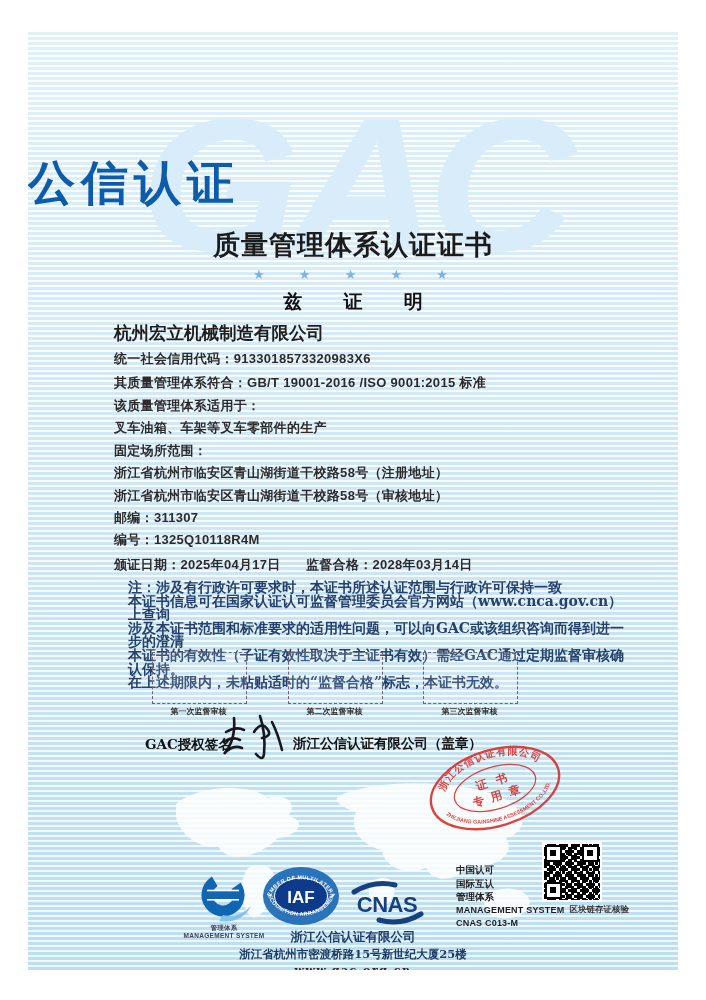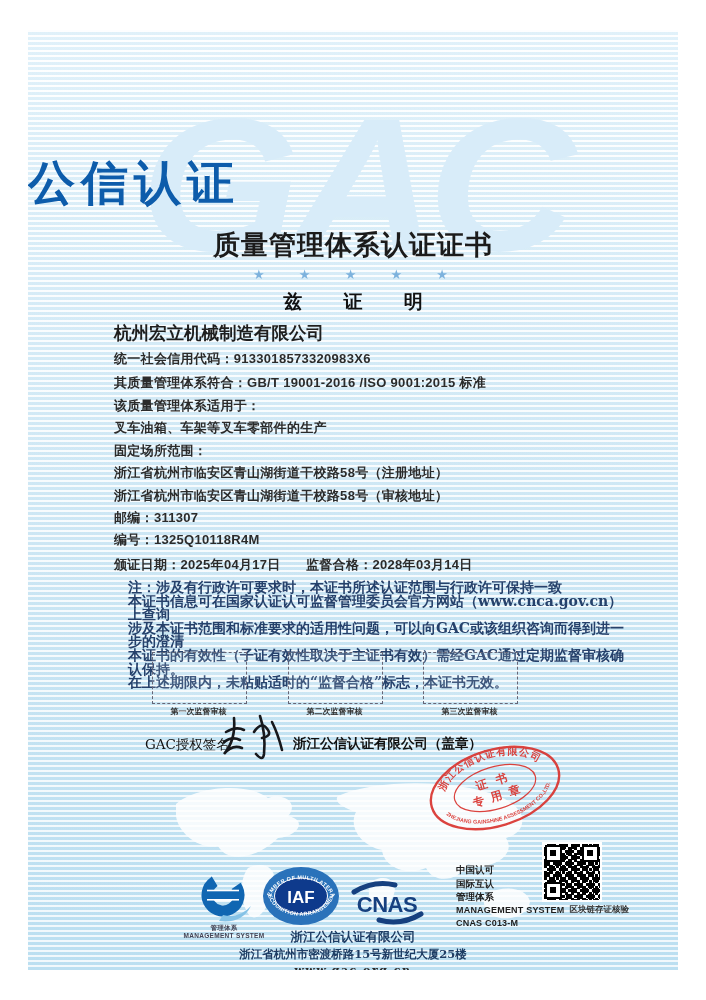--- a/index.html
+++ b/index.html
@@ -23,21 +23,21 @@
   .certify{left:0;right:0;top:259px;text-align:center;font-size:19px;font-weight:800;
     color:#111;letter-spacing:18px;padding-left:18px;z-index:2;}
   .company{left:86px;top:291px;font-size:17.5px;font-weight:800;color:#1e1e1e;z-index:2;}
   .bl{left:86px;font-size:13px;font-weight:700;color:#2b2b2b;z-index:2;letter-spacing:0.3px;}
   .dates{z-index:2;}
   .note{left:94px;top:551px;width:500px;z-index:2;font-family:"DejaVu Serif",serif;
     font-size:14px;font-weight:700;color:#26416b;line-height:13.6px;margin-left:6px;}
   .sbox{top:622px;width:93px;height:50px;border:1px dashed #667;z-index:2;background:rgba(255,255,255,0.12);}
   .sbox-label{top:676px;width:93px;text-align:center;font-size:8px;color:#333;z-index:2;
     font-family:"DejaVu Serif",serif;font-weight:700;}
-  .sign-label{left:117px;top:706px;font-size:13.5px;font-weight:400;color:#111;
+  .sign-label{left:117px;top:706px;font-size:13.5px;font-weight:700;color:#111;
     font-family:"DejaVu Serif",serif;z-index:3;}
   .sign-company{left:265px;top:705px;font-size:13.5px;font-weight:700;color:#111;
     font-family:"DejaVu Serif",serif;z-index:3;}
   .signature{left:188px;top:680px;z-index:3;}
   .seal{left:392px;top:712px;width:150px;height:92px;z-index:4;transform:rotate(-17deg);opacity:0.92;}
   .map{left:108px;top:742px;z-index:1;}
   .elogo{left:168px;top:841px;z-index:2;}
   .elogo-cap{left:138px;top:894px;width:116px;text-align:center;font-size:6.5px;color:#445;
     line-height:8px;z-index:2;font-weight:700;letter-spacing:0.3px;}
   .iaf{left:233px;top:835px;z-index:2;}

